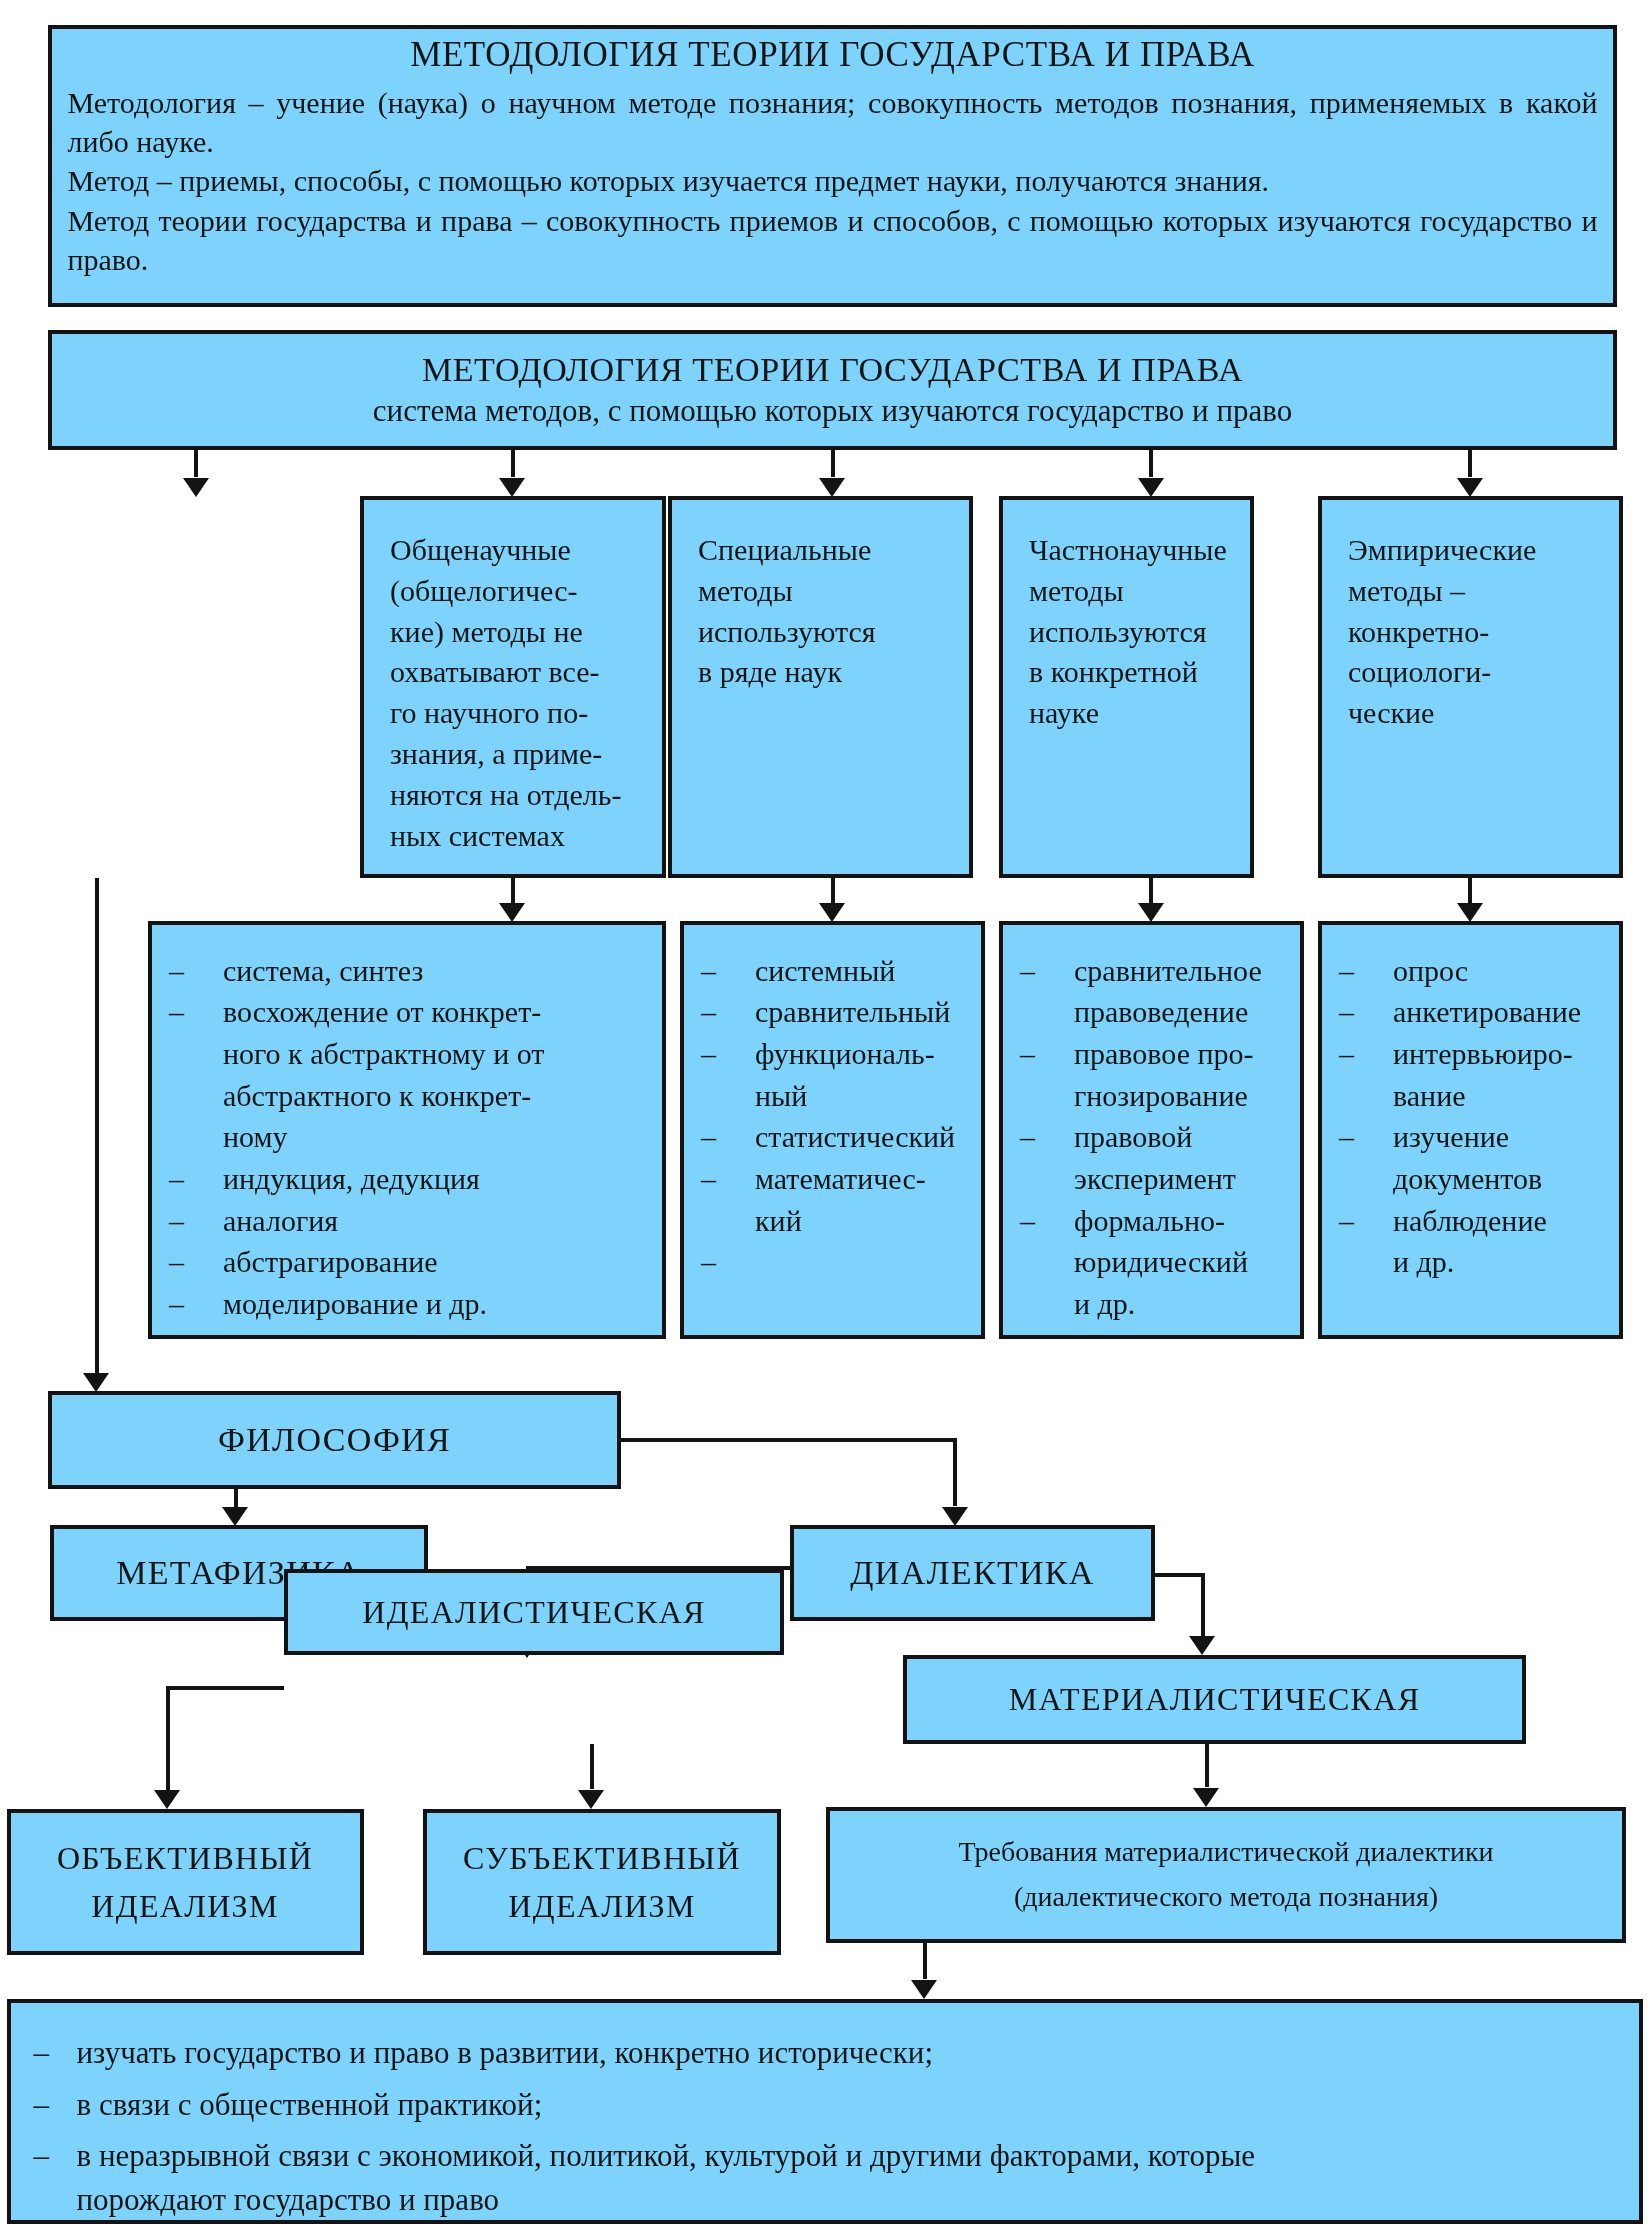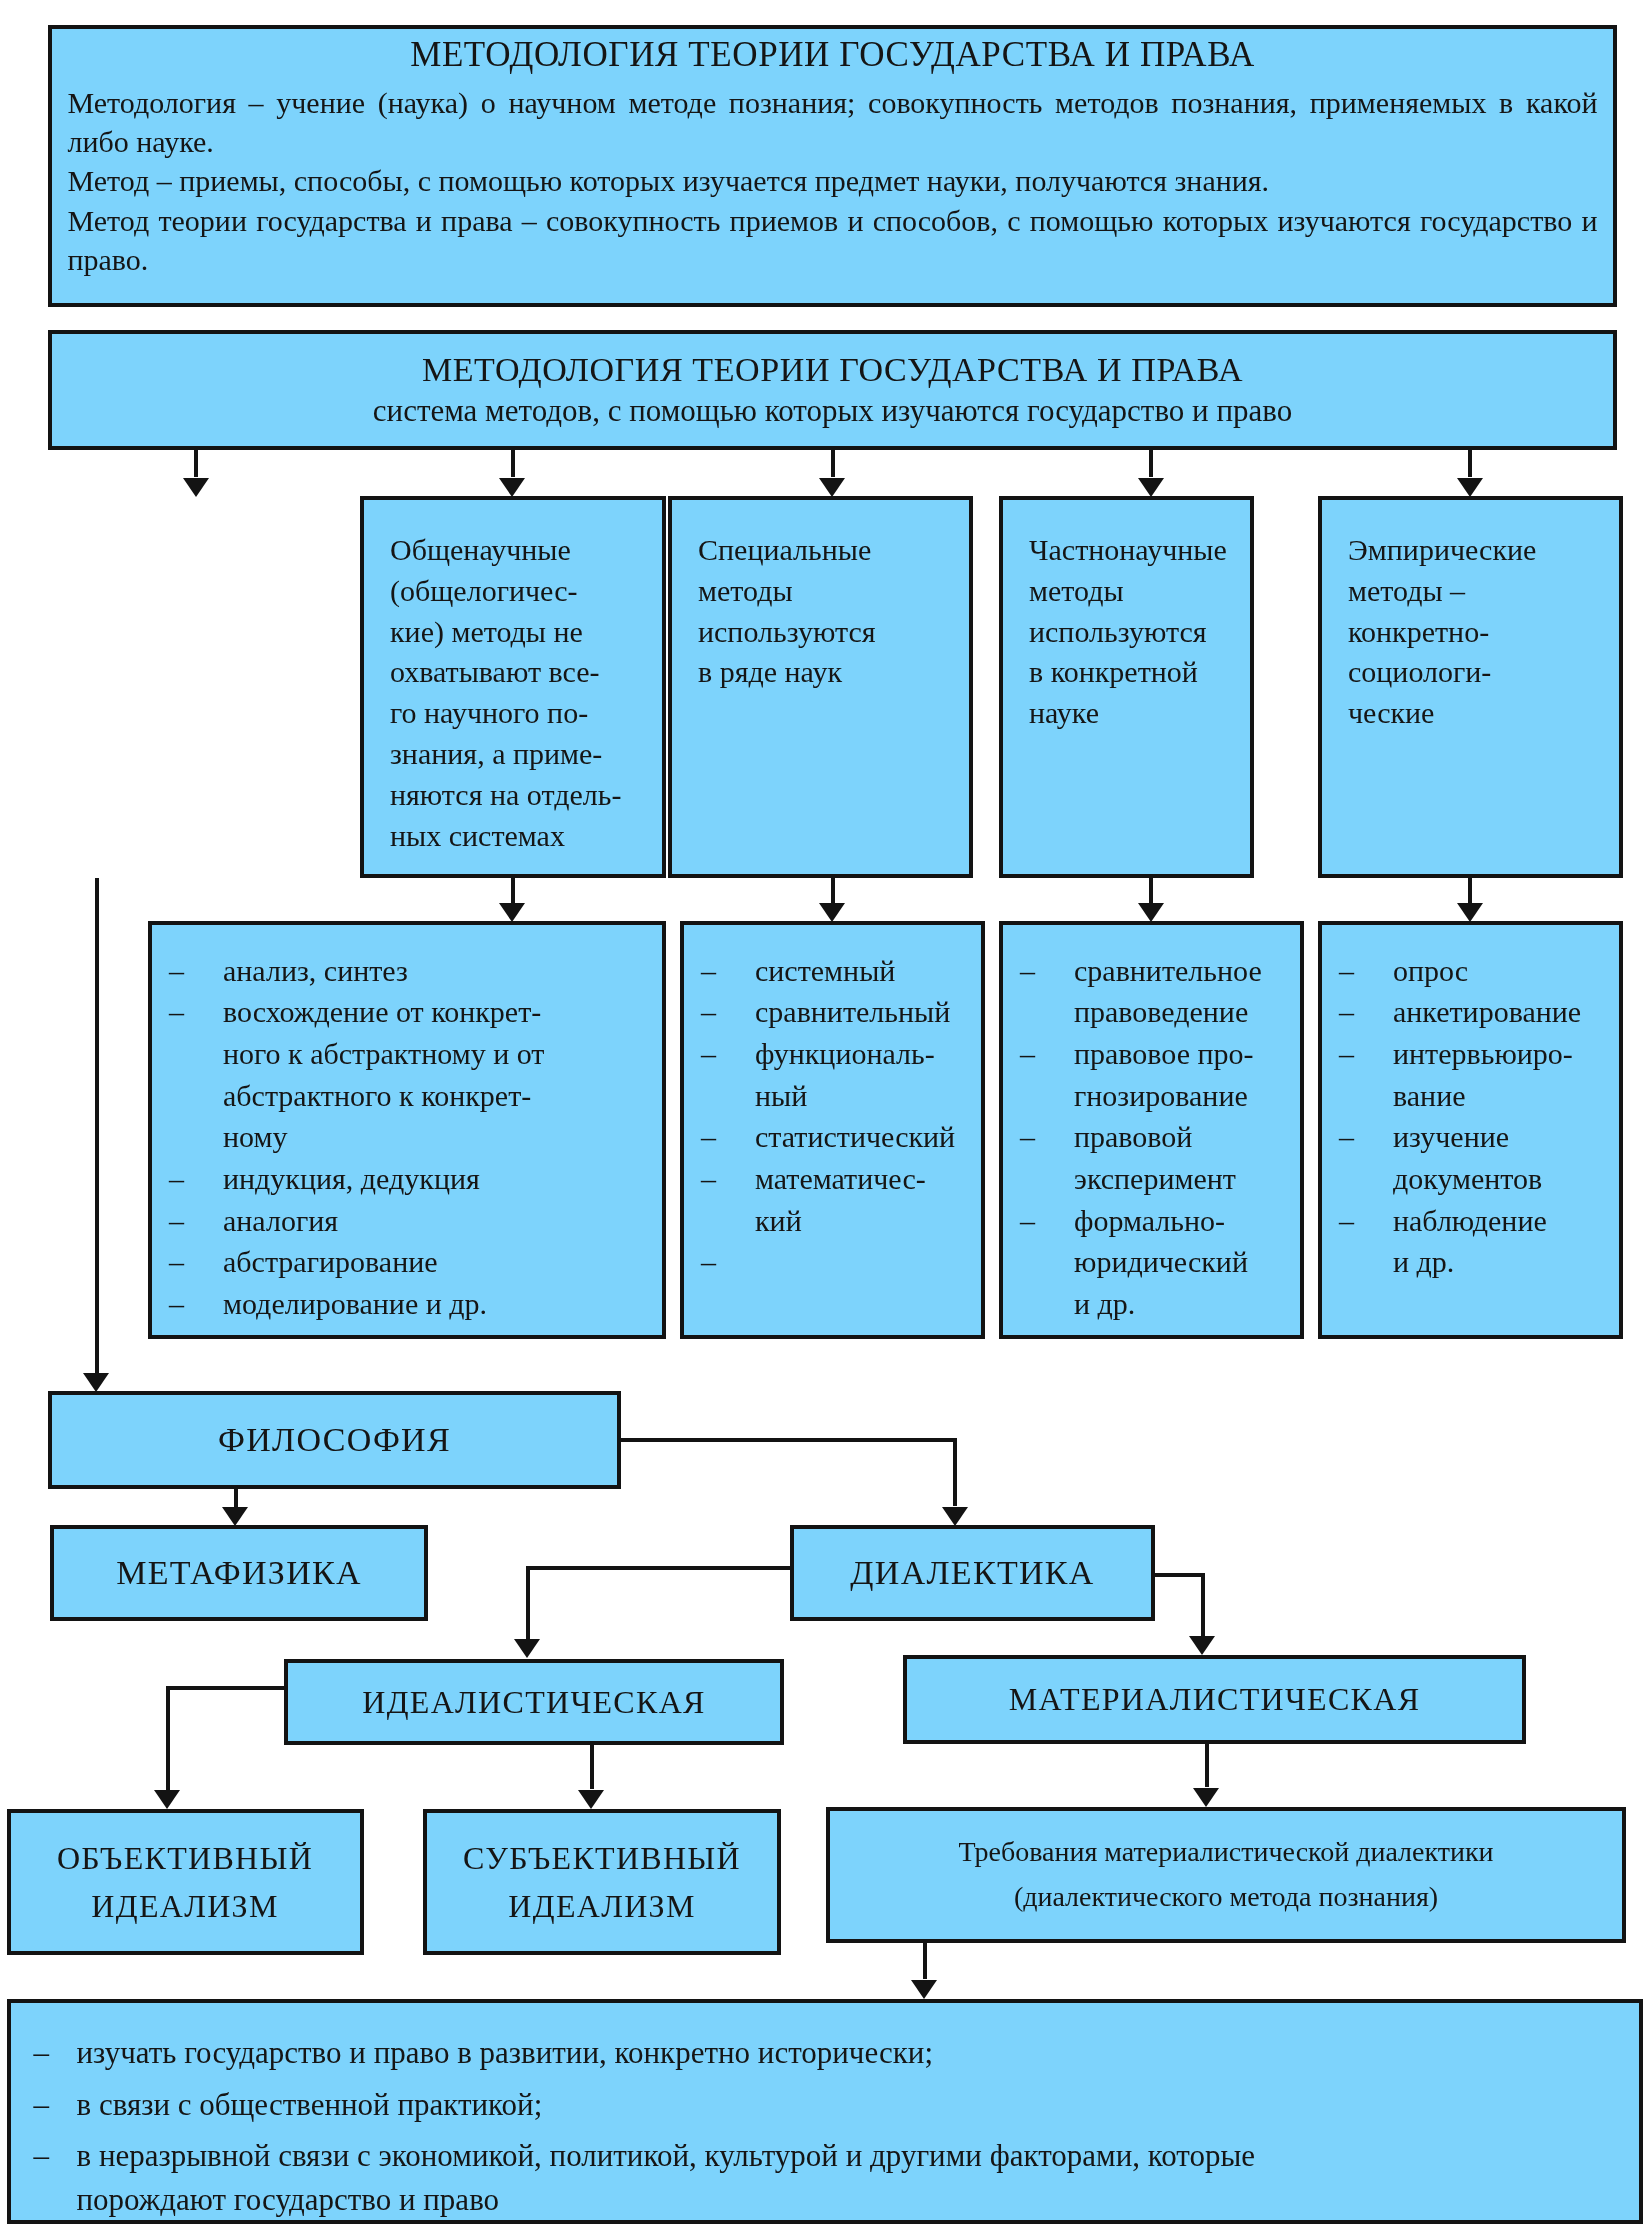--- a/index.html
+++ b/index.html
@@ -37,21 +37,21 @@
   .item { display:flex; line-height:1.39; }
   .mk { flex:0 0 54px; }
   .itext { white-space:pre-line; }
 
   
   .node { display:flex; align-items:center; justify-content:center; text-align:center;
     font-size:34px; letter-spacing:1.3px; white-space:pre-line; }
   #philosophy   { left:48px;   top:1391px; width:573px;  height:98px; }
   #metaphysics  { left:50px;   top:1525px; width:378px;  height:96px; }
   #dialectics   { left:790px; top:1525px; width:365px;  height:96px; }
-  #idealistic   { left:284px;  top:1659px; width:500px;  height:86px; font-size:32px; }
+  #idealistic   { left:284px;  top:1569px; width:500px;  height:86px; font-size:32px; }
   #materialistic{ left:903px; top:1655px; width:623px;  height:89px; font-size:32px; }
   #objective    { left:6.5px;   top:1809px; width:357px;  height:146px; font-size:32px; line-height:1.5; }
   #subjective   { left:423px;  top:1809px; width:358px;  height:146px; font-size:32px; line-height:1.5; }
   #requirements { left:826px; top:1807px; width:800px; height:136px; font-size:28px; letter-spacing:0; line-height:1.6; }
 
   
   #bottombox { left:6.5px; top:1999px; width:1636px; height:225px; padding:28px 19.4px 0 23px; font-size:31px; }
   #bottombox .item { line-height:1.42; margin-bottom:7.7px; }
   #bottombox .mk { flex:0 0 43px; }
 
@@ -120,21 +120,21 @@
   <div class="tri" style="left:1138px;top:903px;"></div>
   <div class="vline" style="left:1468px;top:878px;height:26px;"></div>
   <div class="tri" style="left:1457px;top:903px;"></div>
 
   <div class="vline" style="left:95px;top:878px;height:495px;"></div>
   <div class="tri" style="left:83px;top:1373px;"></div>
 
   <div class="box list" id="l1">
     <div class="item">
         <span class="mk">–</span>
-        <span class="itext">анализ, синтез</span>
+        <span class="itext">система, синтез</span>
       </div>
     <div class="item">
         <span class="mk">–</span>
         <span class="itext">восхождение от конкрет-
 ного к абстрактному и от
 абстрактного к конкрет-
 ному</span>
       </div>
     <div class="item">
         <span class="mk">–</span>

